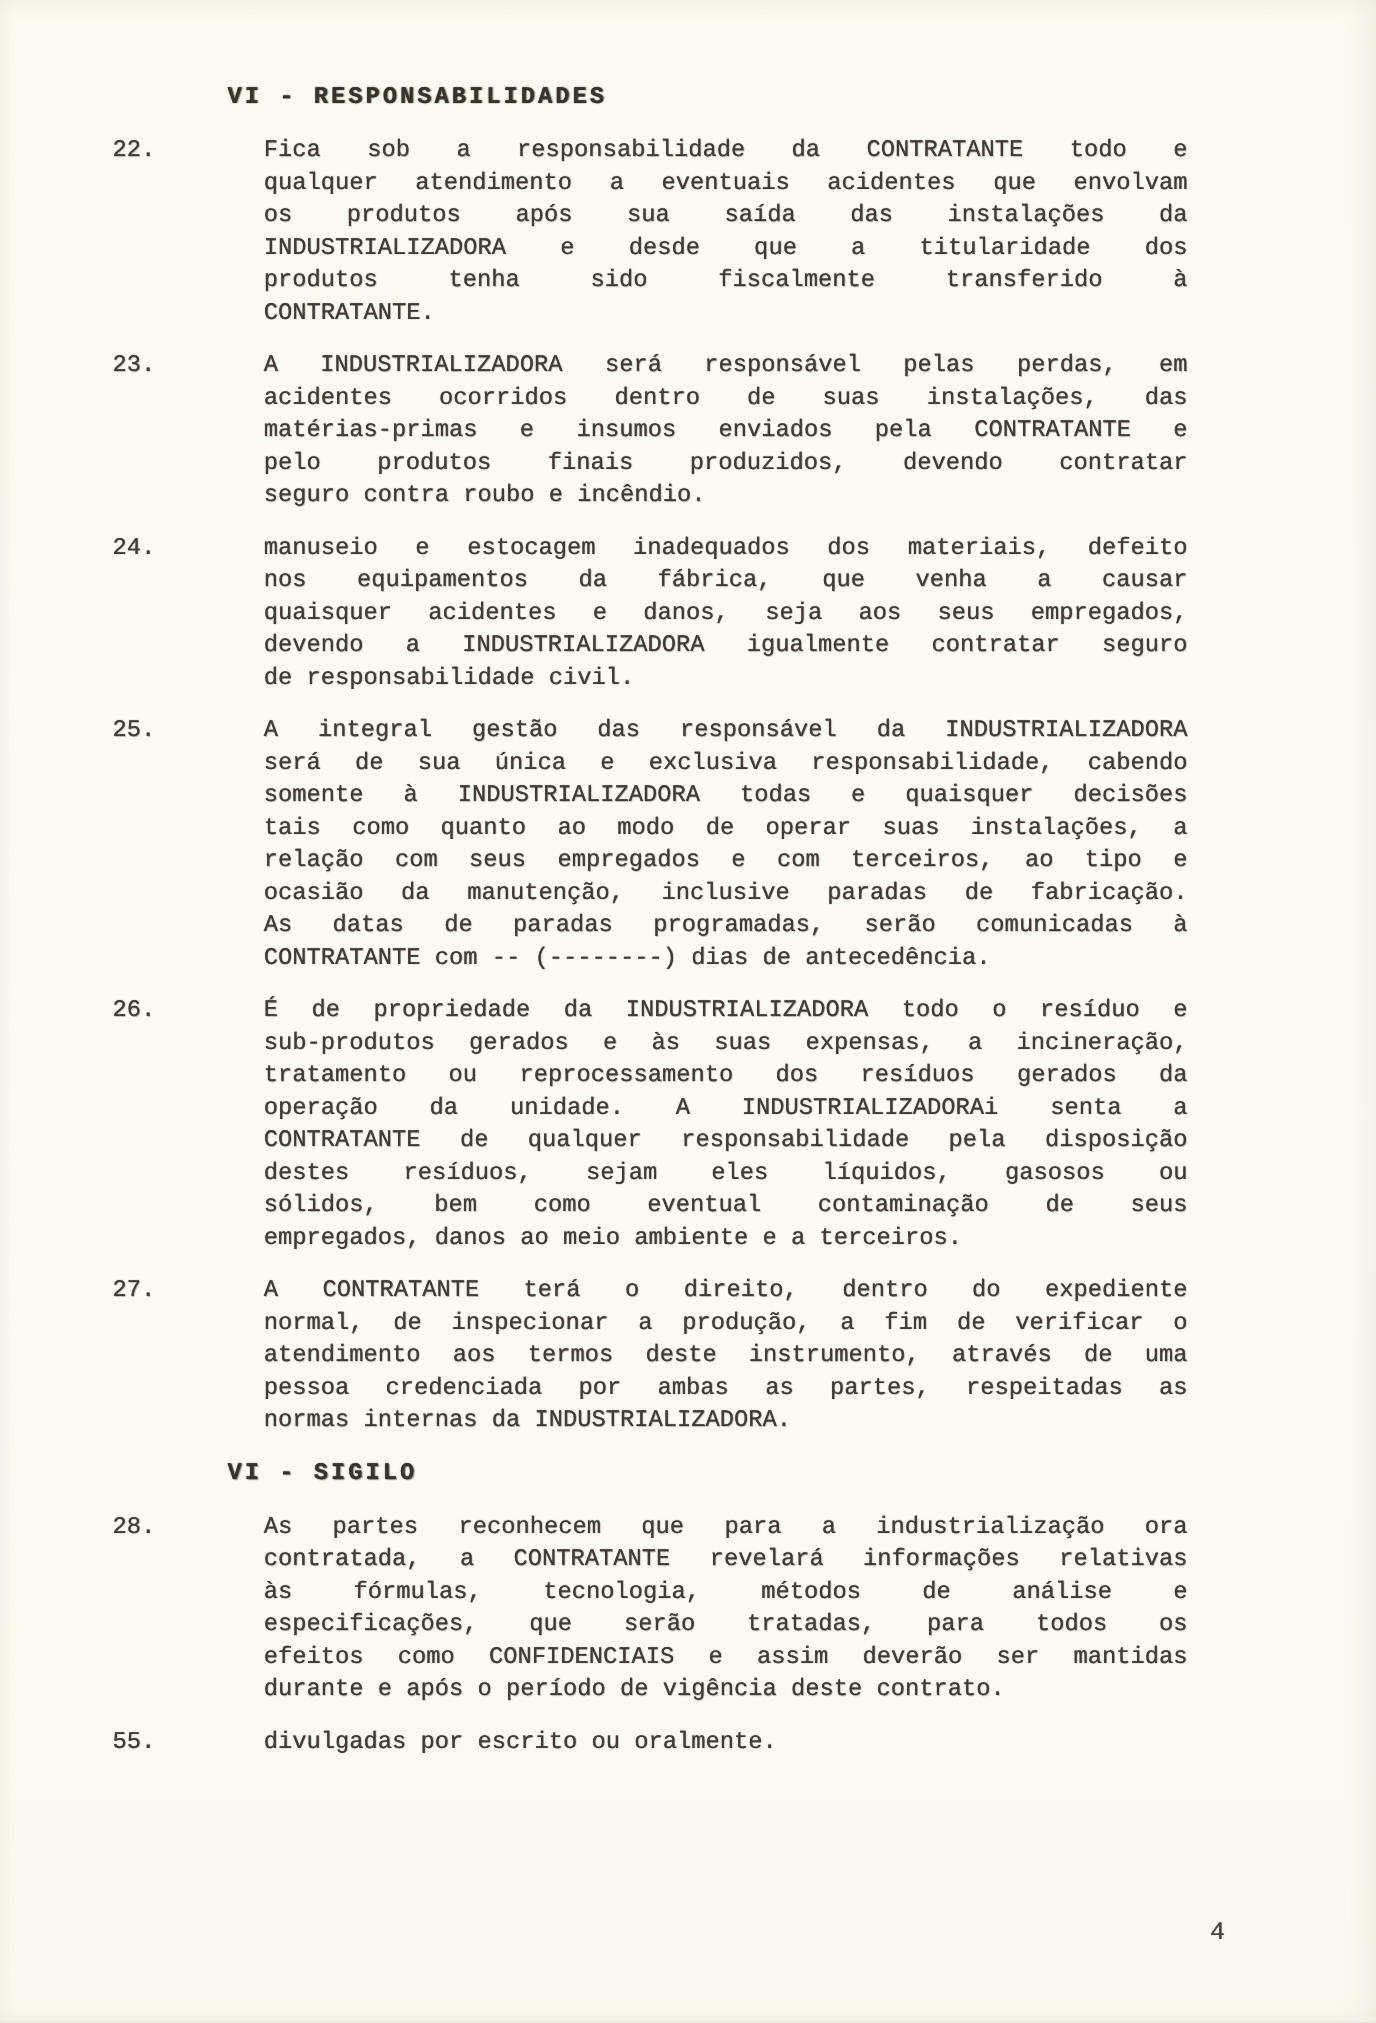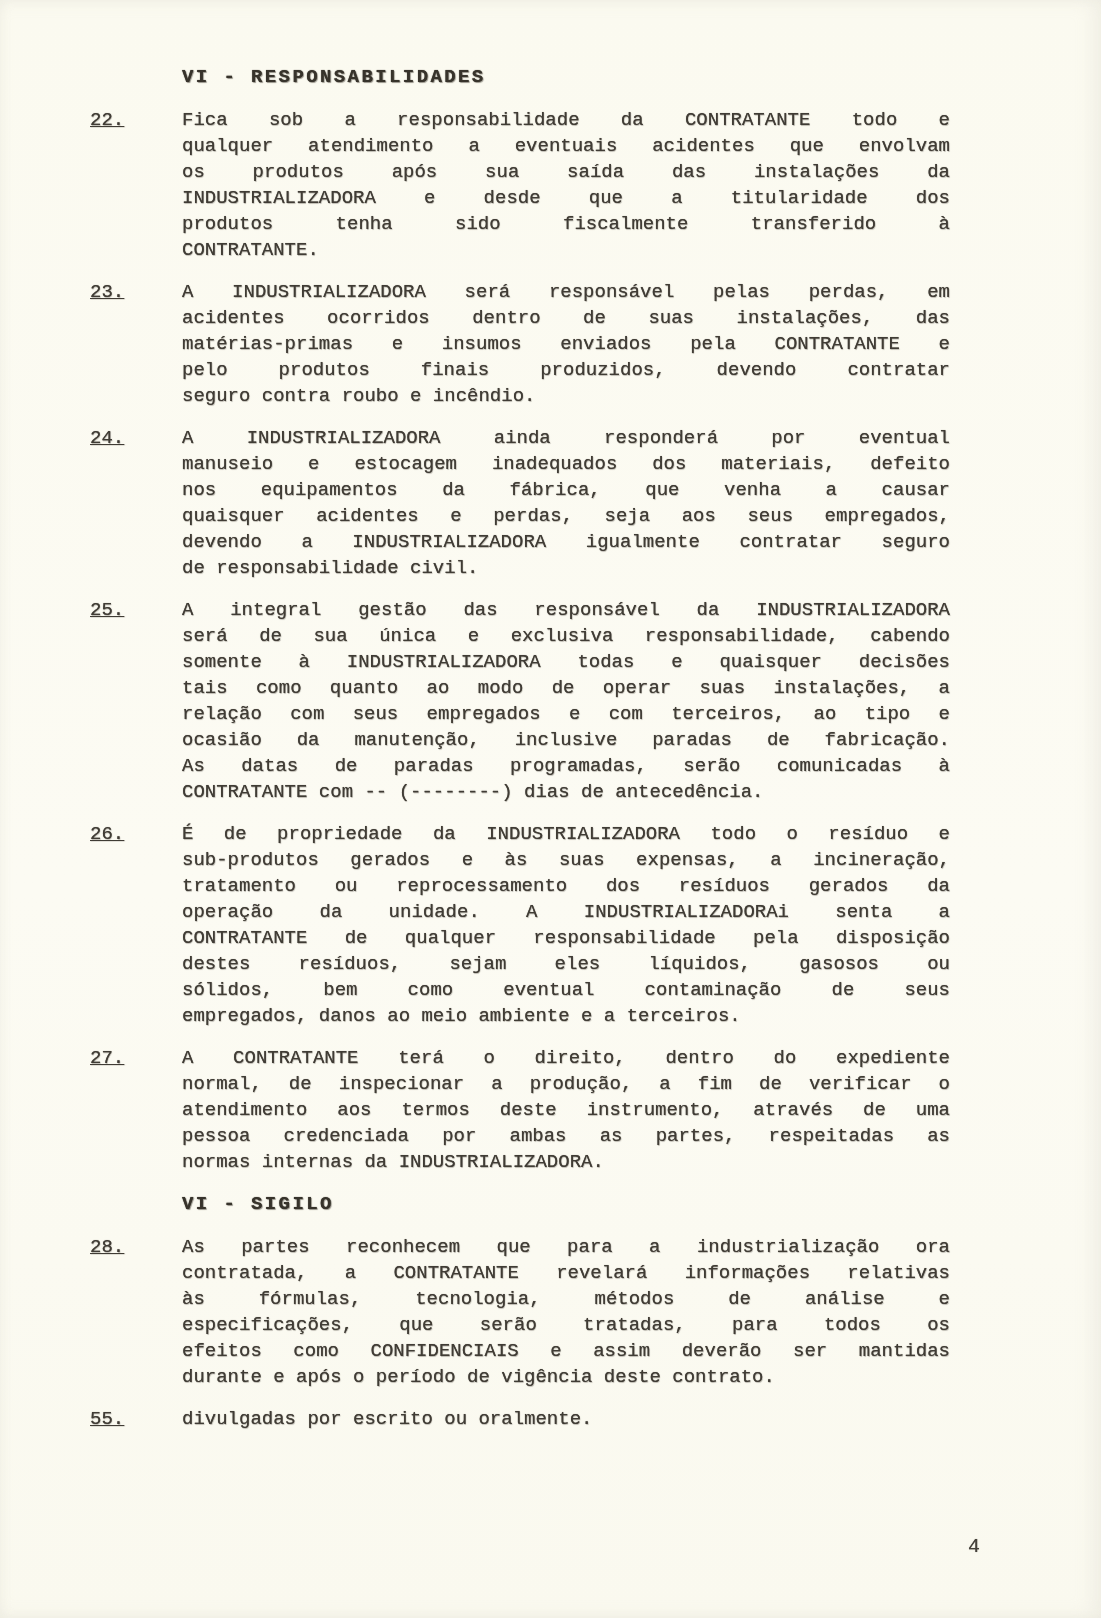--- a/index.html
+++ b/index.html
@@ -37,25 +37,25 @@
     color: #37332b;
     text-shadow: 0 0 1px rgba(45,41,33,0.9), 1px 0.6px 0.9px rgba(80,74,64,0.5);
   }
   .clause {
     display: flex;
     margin-bottom: 16px;
   }
   .clause .num {
     flex: none;
     width: 92px;
-    text-decoration: underline;
   }
   .clause .body {
     flex: 1;
     min-width: 0;
+    margin-left: 29px;
   }
   .tline {
     height: 26px;
     white-space: nowrap;
     text-align: justify;
     text-align-last: justify;
   }
   .tline.last {
     text-align: left;
     text-align-last: left;
@@ -93,24 +93,23 @@
           <div class="tline">A INDUSTRIALIZADORA será responsável pelas perdas, em</div>
           <div class="tline">acidentes ocorridos dentro de suas instalações, das</div>
           <div class="tline">matérias-primas e insumos enviados pela CONTRATANTE e</div>
           <div class="tline">pelo produtos finais produzidos, devendo contratar</div>
           <div class="tline last">seguro contra roubo e incêndio.</div>
         </div>
       </div>
       <div class="clause">
         <div class="num">24.</div>
         <div class="body">
-          <div class="tline">A INDUSTRIALIZADORA ainda responderá por eventual</div>
           <div class="tline">manuseio e estocagem inadequados dos materiais, defeito</div>
           <div class="tline">nos equipamentos da fábrica, que venha a causar</div>
-          <div class="tline">quaisquer acidentes e perdas, seja aos seus empregados,</div>
+          <div class="tline">quaisquer acidentes e danos, seja aos seus empregados,</div>
           <div class="tline">devendo a INDUSTRIALIZADORA igualmente contratar seguro</div>
           <div class="tline last">de responsabilidade civil.</div>
         </div>
       </div>
       <div class="clause">
         <div class="num">25.</div>
         <div class="body">
           <div class="tline">A integral gestão das responsável da INDUSTRIALIZADORA</div>
           <div class="tline">será de sua única e exclusiva responsabilidade, cabendo</div>
           <div class="tline">somente à INDUSTRIALIZADORA todas e quaisquer decisões</div>

